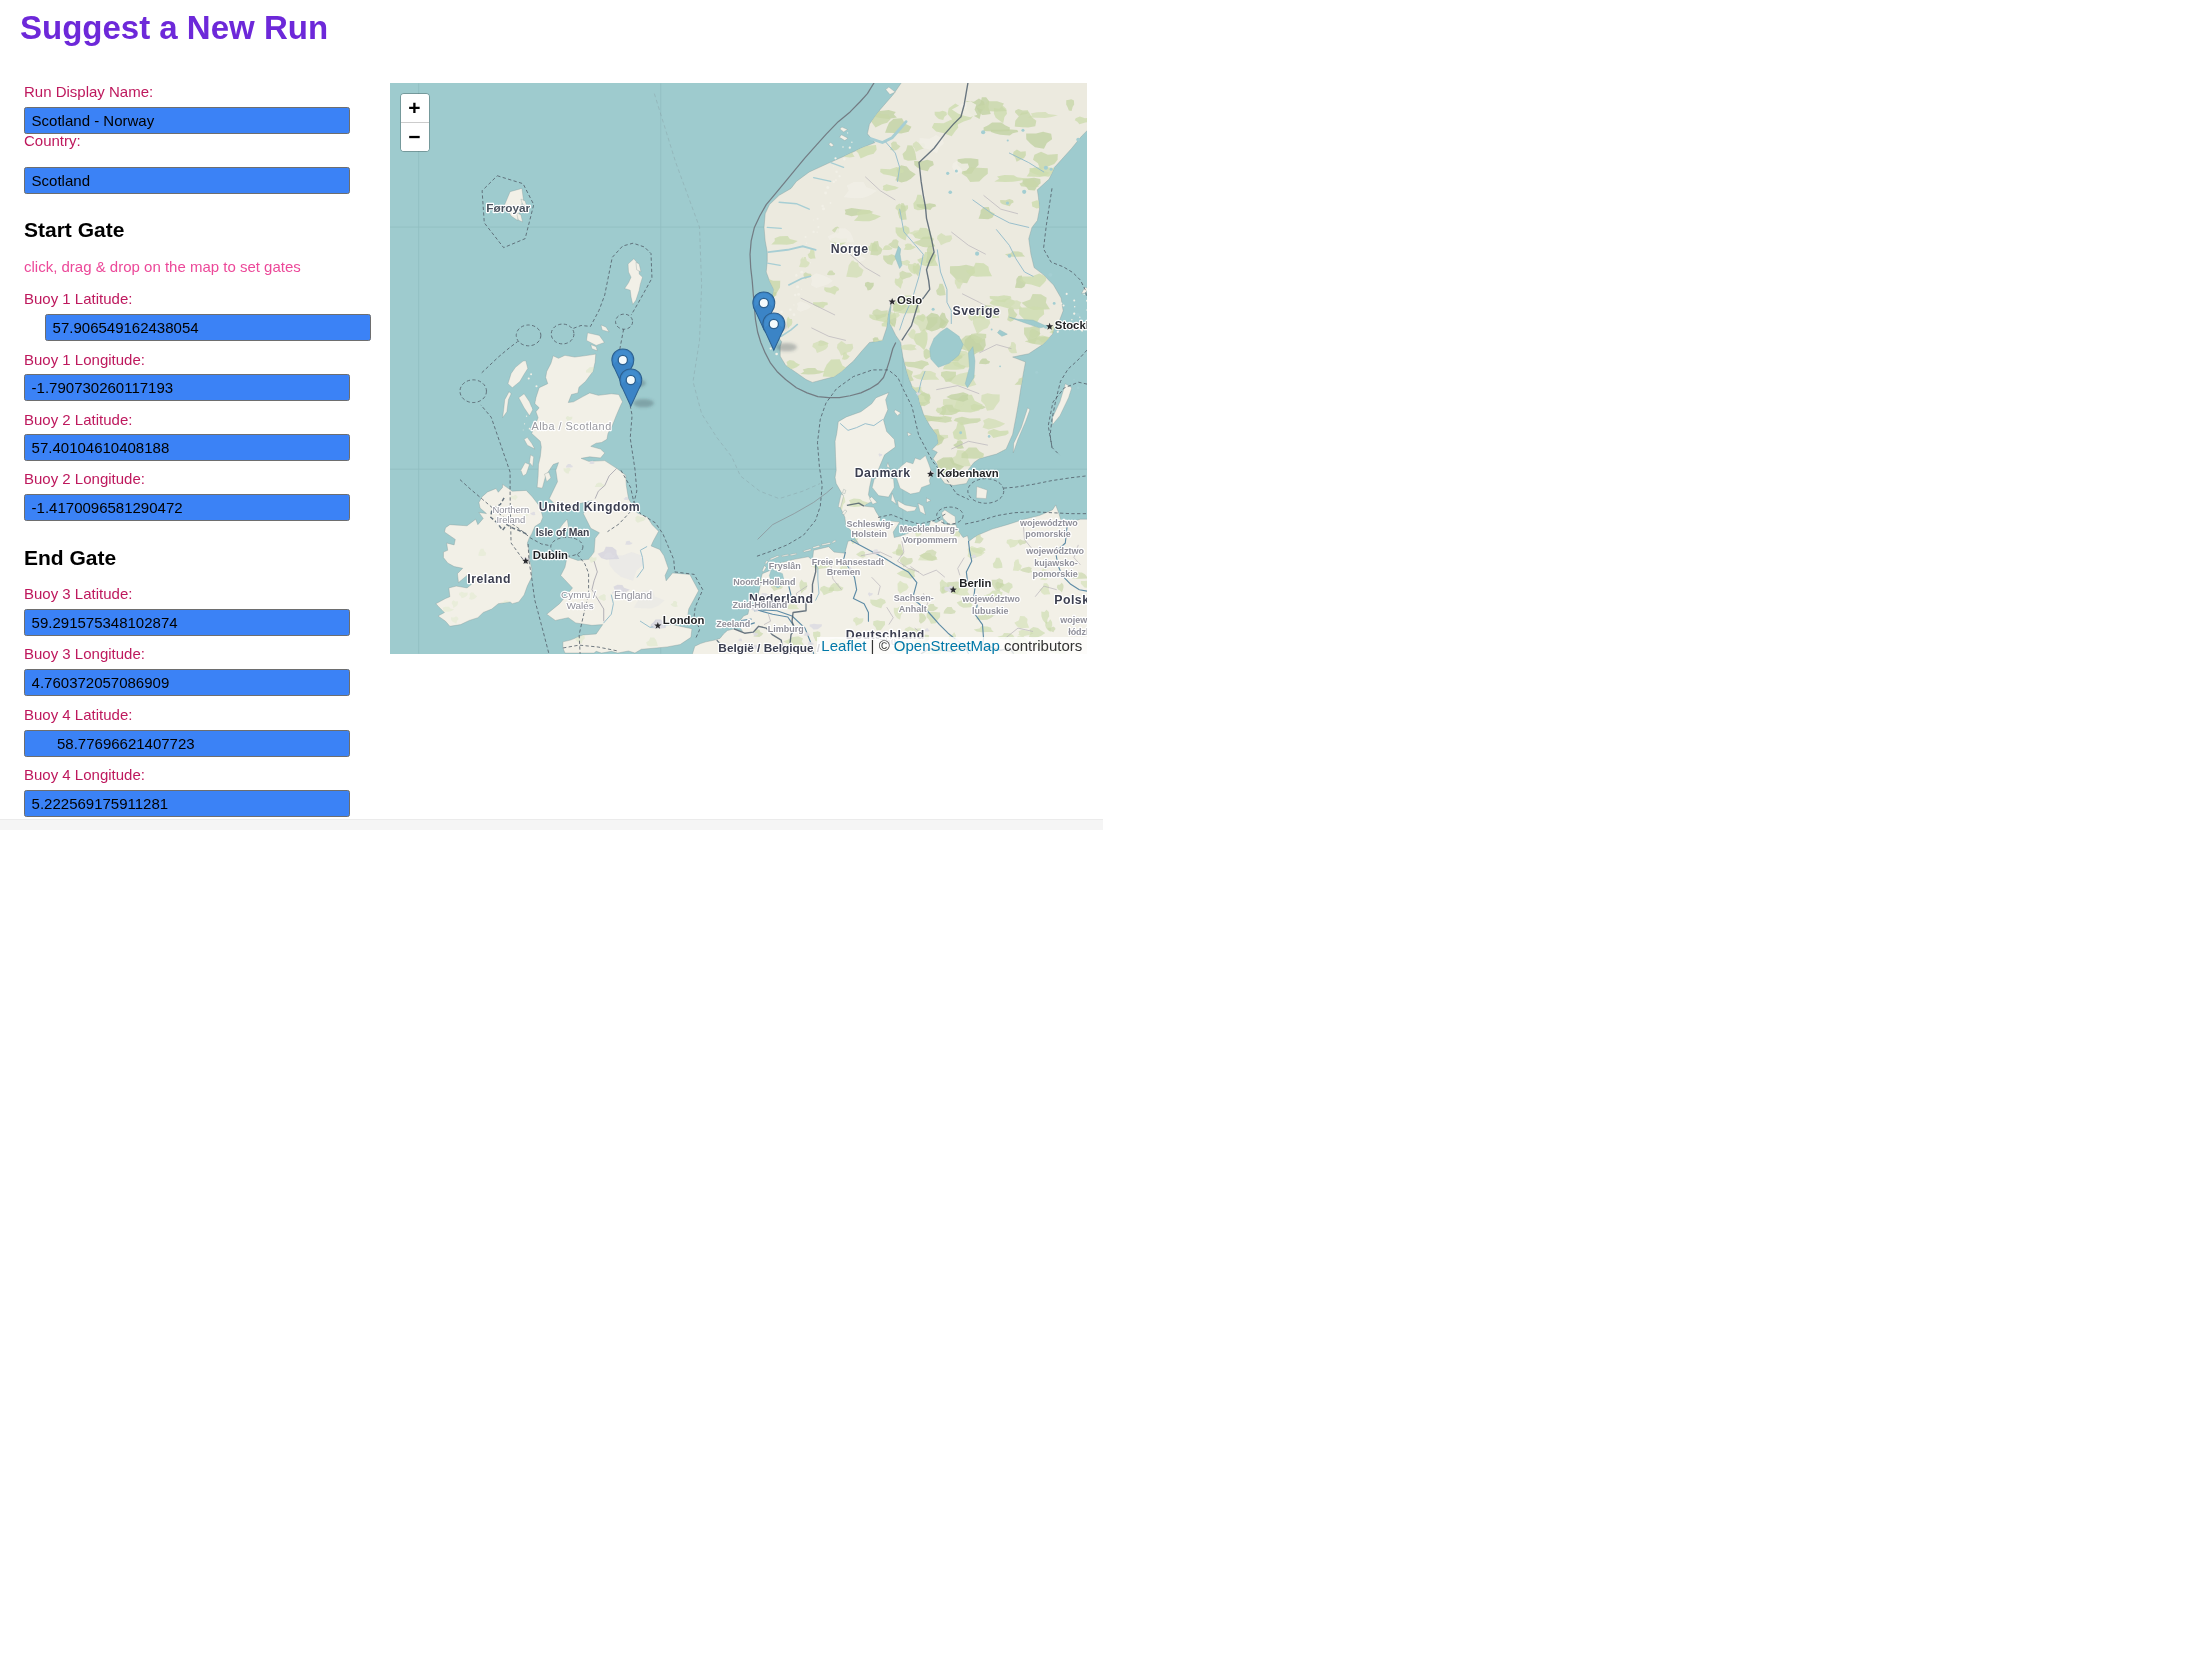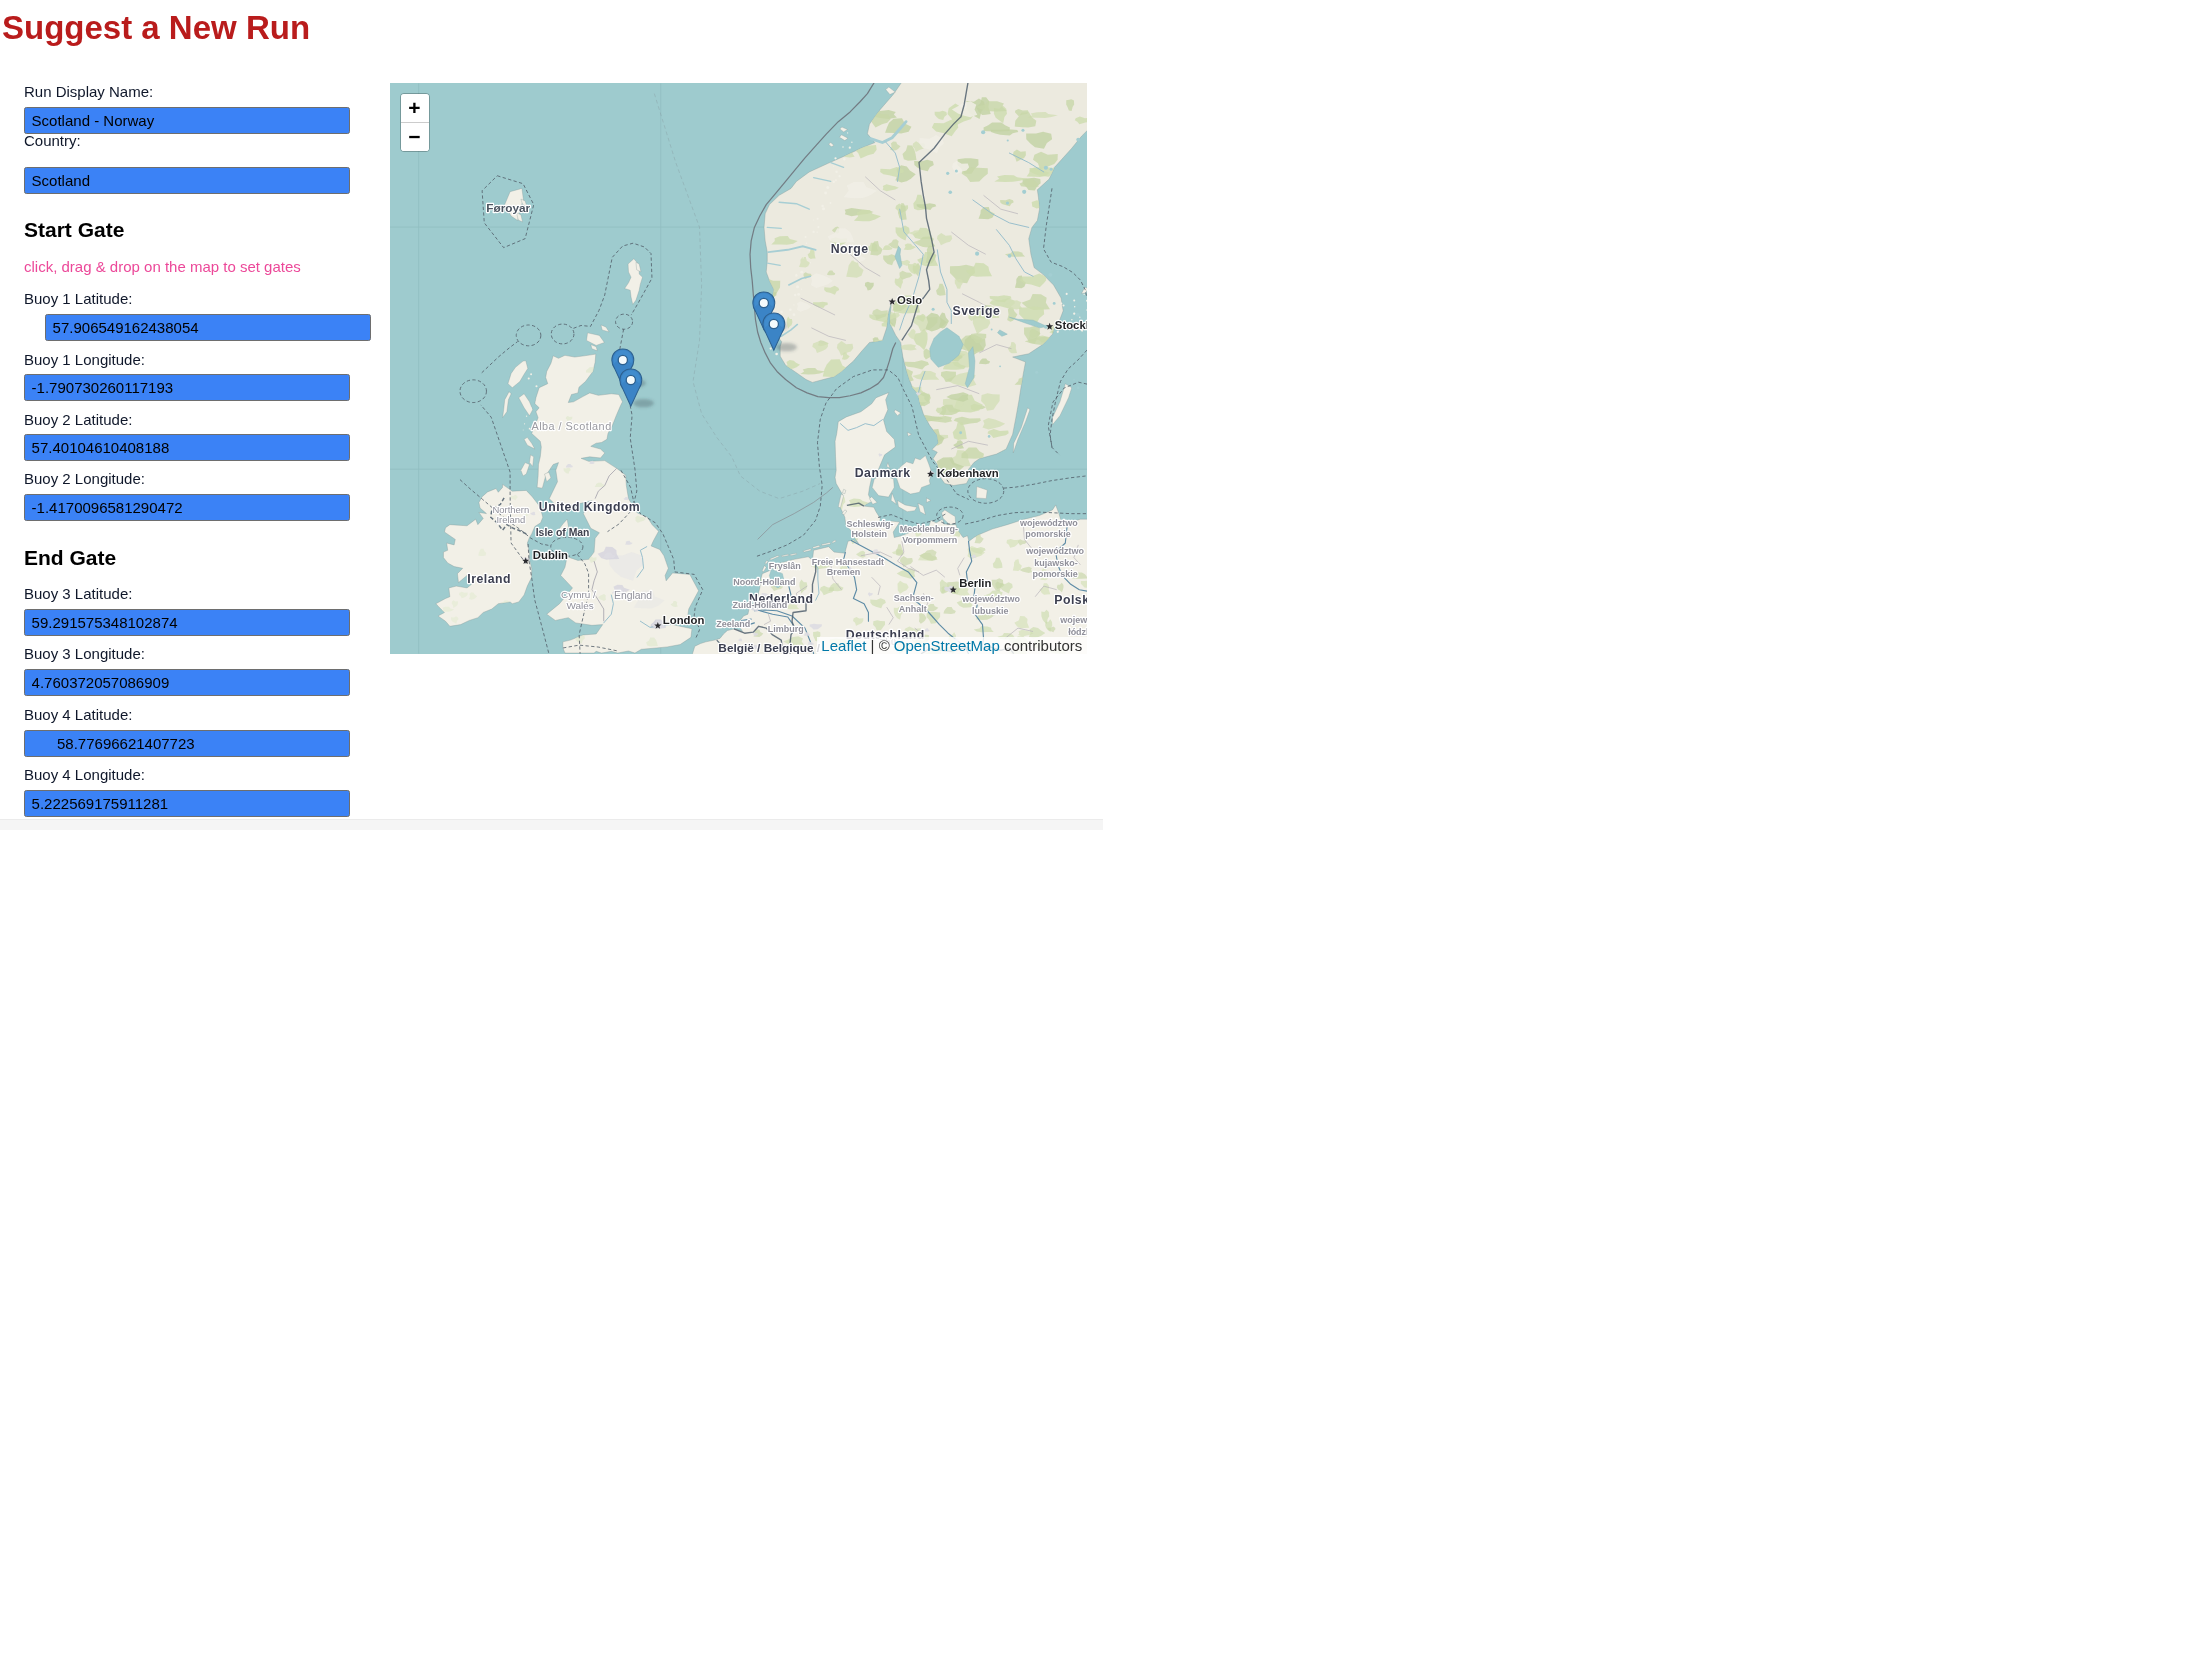--- a/index.html
+++ b/index.html
@@ -1,18 +1,18 @@
 <!DOCTYPE html>
 <html style="font-size:15px"><head><meta charset="utf-8"><title>Suggest a New Run</title>
 <style>
 html,body{margin:0;padding:0;background:#fff;font-family:"Liberation Sans",sans-serif;}
 #page{position:relative;width:1103px;height:830px;overflow:hidden;}
-h1{position:absolute;left:2px;top:8.5px;margin:0;font-size:33px;font-weight:bold;color:#b91c1c;}
+h1{position:absolute;left:20px;top:8.5px;margin:0;font-size:33px;font-weight:bold;color:#6d28d9;}
 .form{position:absolute;left:24px;top:0;width:331px;}
-.lbl{position:absolute;left:0;font-size:15px;color:#0f172a;line-height:17px;white-space:nowrap;}
+.lbl{position:absolute;left:0;font-size:15px;color:#be185d;line-height:17px;white-space:nowrap;}
 .inp{position:absolute;left:0;width:326px;height:26.5px;box-sizing:border-box;border:0.9px solid #6e6e6e;border-radius:2.4px;background:#3b82f6;font-size:15px;font-family:"Liberation Sans",sans-serif;color:#000;padding:0 6.6px;margin:0;}
 .h2{position:absolute;left:0;font-size:21px;font-weight:bold;color:#000000;line-height:24px;white-space:nowrap;}
 .note{position:absolute;left:0;font-size:15px;color:#ec4899;line-height:17px;white-space:nowrap;}
 #map{position:absolute;left:390px;top:83px;width:697px;height:571px;overflow:hidden;background:#9ecbce;}
 #zoomctl{position:absolute;left:9.5px;top:9.5px;width:28px;border:1.9px solid rgba(40,60,60,0.35);border-radius:3.8px;background:transparent;z-index:50;}
 .zbtn{width:28px;height:28px;line-height:27.4px;text-align:center;font-size:21px;font-weight:bold;color:#000;background:#fff;}
 .zbtn.first{border-bottom:0.9px solid #ccc;border-radius:2.8px 2.8px 0 0;}
 .zbtn.last{border-radius:0 0 2.8px 2.8px;}
 #attrib{position:absolute;right:0;bottom:0;background:rgba(255,255,255,0.8);padding:0 4.7px;font-size:15px;line-height:17.5px;color:#333;z-index:40;white-space:nowrap;}
 #attrib a{color:#0078A8;text-decoration:none;}

